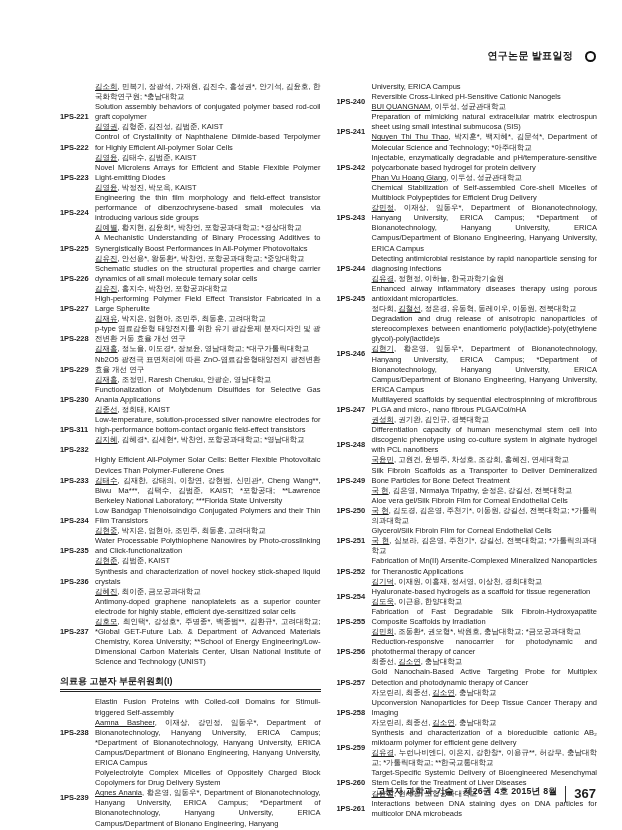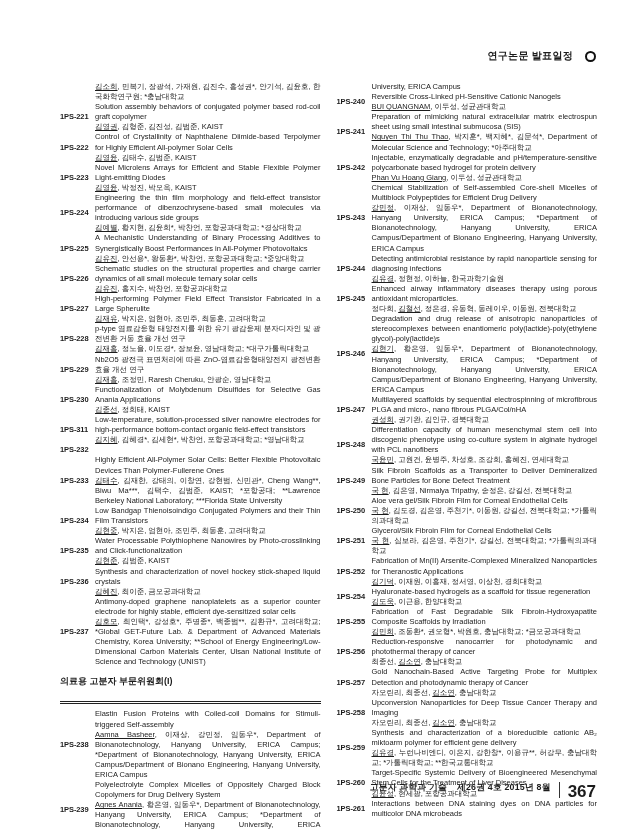--- a/index.html
+++ b/index.html
@@ -25,31 +25,31 @@
   }
   .col{flex:1;min-width:0;font-size:7.5px;line-height:10.1px;}
   .entry{display:flex;align-items:center;}
   .num{flex:none;width:35px;font-weight:bold;letter-spacing:-0.1px;}
   .body{flex:1;min-width:0;text-align:justify;}
   .title{}
   .authors{}
   .presenter{text-decoration:underline;text-underline-offset:1px;}
   .section-header{
     font-weight:bold;font-size:9px;line-height:11px;
-    margin:9px 0 5px 0;padding-bottom:14px;
+    margin:9px 0 5px 0;padding-bottom:2px;
     border-bottom:3px double #222;
   }
   .page-footer{
     position:absolute;bottom:28px;right:26px;
     display:flex;align-items:flex-start;font-size:8.8px;font-weight:bold;
   }
   .footer-journal{margin-right:10px;letter-spacing:0.2px;}
   .footer-issue{letter-spacing:0.2px;}
   .footer-bar{width:1px;height:16px;background:#333;margin:0 8px;flex:none;}
-  .footer-page{font-size:17px;font-weight:bold;}
+  .footer-page{font-size:13px;font-weight:bold;}
 </style>
 </head>
 <body>
 
 <div class="page">
 
   <div class="page-header">
     <span>연구논문 발표일정</span>
     <span class="ring"></span>
   </div>

